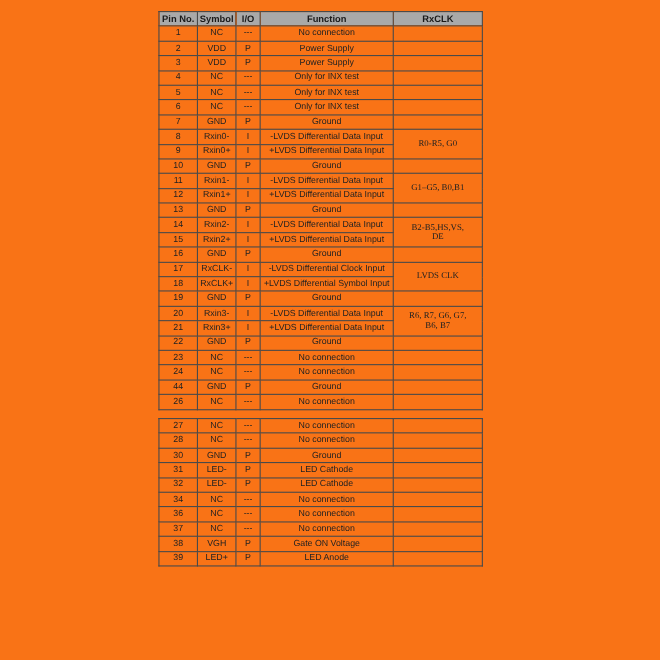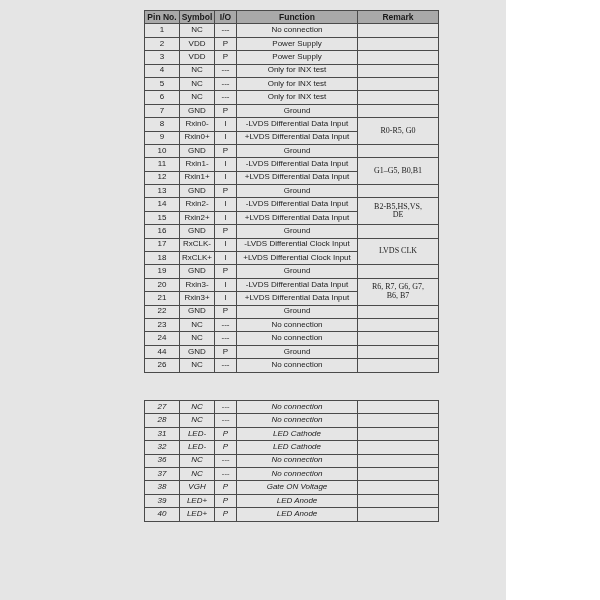--- a/index.html
+++ b/index.html
@@ -1,32 +1,32 @@
 <!DOCTYPE html>
 <html style="--header-bg: #a9a9a9; --border: #4a4a4a; --text: #222222; --red: #e00000;"><head>
 <meta charset="utf-8">
 <style>
   html, body { margin: 0; padding: 0; background: #ffffff; }
   .page {
     position: relative;
-    width: 506px;
+    width: 600px;
     height: 600px;
-    background: #e5e5e5;
+    background: #f97316;
     overflow: hidden;
     font-family: "Liberation Sans", sans-serif;
   }
   table.pin-table {
     position: absolute;
     left: 144px;
     border-collapse: collapse;
     table-layout: fixed;
     width: 294px;
   }
   #table-0 { top: 10px; }
-  #table-1 { top: 400px; font-style: italic; }
+  #table-1 { top: 380px; }
   table.pin-table th,
   table.pin-table td {
     border: 1px solid var(--border, #4a4a4a);
     text-align: center;
     vertical-align: middle;
     padding: 0 1px;
     font-size: 8px;
     line-height: 1.1;
     color: var(--text, #222222);
     overflow: hidden;
@@ -57,21 +57,21 @@
         <col style="width:22px">
         <col style="width:121px">
         <col style="width:81px">
     </colgroup>
     <thead>
       <tr id="header-row">
           <th>Pin No.</th>
           <th>Symbol</th>
           <th>I/O</th>
           <th>Function</th>
-          <th>Remark</th>
+          <th>RxCLK</th>
         </tr>
     </thead>
     <tbody id="tbody-0">
         <tr>
           <td>1</td>
           <td>NC</td>
           <td>---</td>
           <td>No connection</td>
           <td class="remark"></td>
         </tr>
@@ -182,21 +182,21 @@
           <td>17</td>
           <td>RxCLK-</td>
           <td>I</td>
           <td>-LVDS Differential Clock Input</td>
           <td class="remark" rowspan="2">LVDS CLK</td>
         </tr>
         <tr>
           <td>18</td>
           <td>RxCLK+</td>
           <td>I</td>
-          <td>+LVDS Differential Clock Input</td>
+          <td>+LVDS Differential Symbol Input</td>
         </tr>
         <tr>
           <td>19</td>
           <td>GND</td>
           <td>P</td>
           <td>Ground</td>
           <td class="remark"></td>
         </tr>
         <tr>
           <td>20</td>
@@ -267,34 +267,48 @@
           <td class="remark"></td>
         </tr>
         <tr>
           <td>28</td>
           <td>NC</td>
           <td>---</td>
           <td>No connection</td>
           <td class="remark"></td>
         </tr>
         <tr>
+          <td>30</td>
+          <td>GND</td>
+          <td>P</td>
+          <td>Ground</td>
+          <td class="remark"></td>
+        </tr>
+        <tr>
           <td>31</td>
           <td>LED-</td>
           <td>P</td>
           <td>LED Cathode</td>
           <td class="remark"></td>
         </tr>
         <tr>
           <td>32</td>
           <td>LED-</td>
           <td>P</td>
           <td>LED Cathode</td>
           <td class="remark"></td>
         </tr>
         <tr>
+          <td>34</td>
+          <td>NC</td>
+          <td>---</td>
+          <td>No connection</td>
+          <td class="remark"></td>
+        </tr>
+        <tr>
           <td>36</td>
           <td>NC</td>
           <td>---</td>
           <td>No connection</td>
           <td class="remark"></td>
         </tr>
         <tr>
           <td>37</td>
           <td>NC</td>
           <td>---</td>
@@ -308,23 +322,16 @@
           <td>Gate ON Voltage</td>
           <td class="remark"></td>
         </tr>
         <tr>
           <td>39</td>
           <td>LED+</td>
           <td>P</td>
           <td>LED Anode</td>
           <td class="remark"></td>
         </tr>
-        <tr>
-          <td>40</td>
-          <td>LED+</td>
-          <td>P</td>
-          <td>LED Anode</td>
-          <td class="remark"></td>
-        </tr>
       </tbody>
   </table>
 
 </div>
 
 </body></html>

